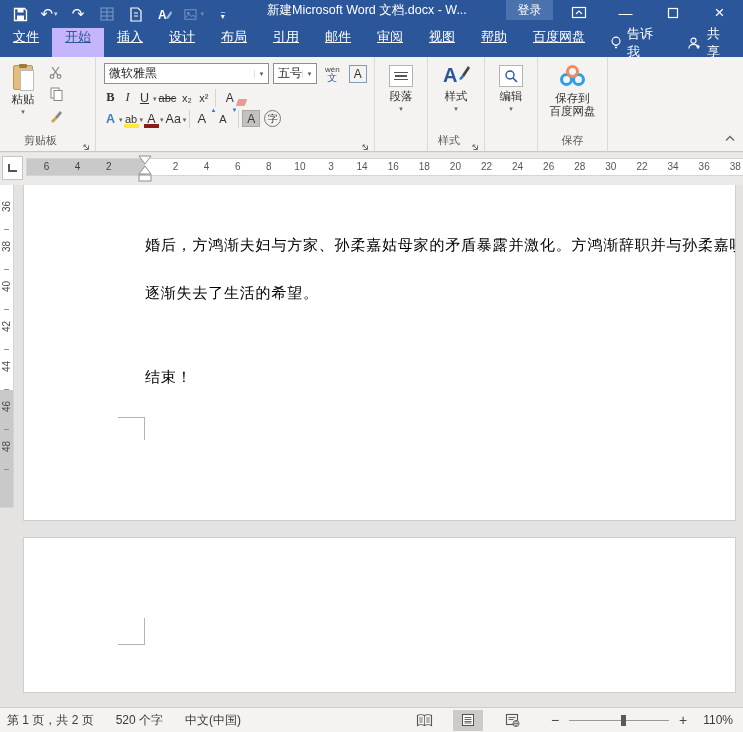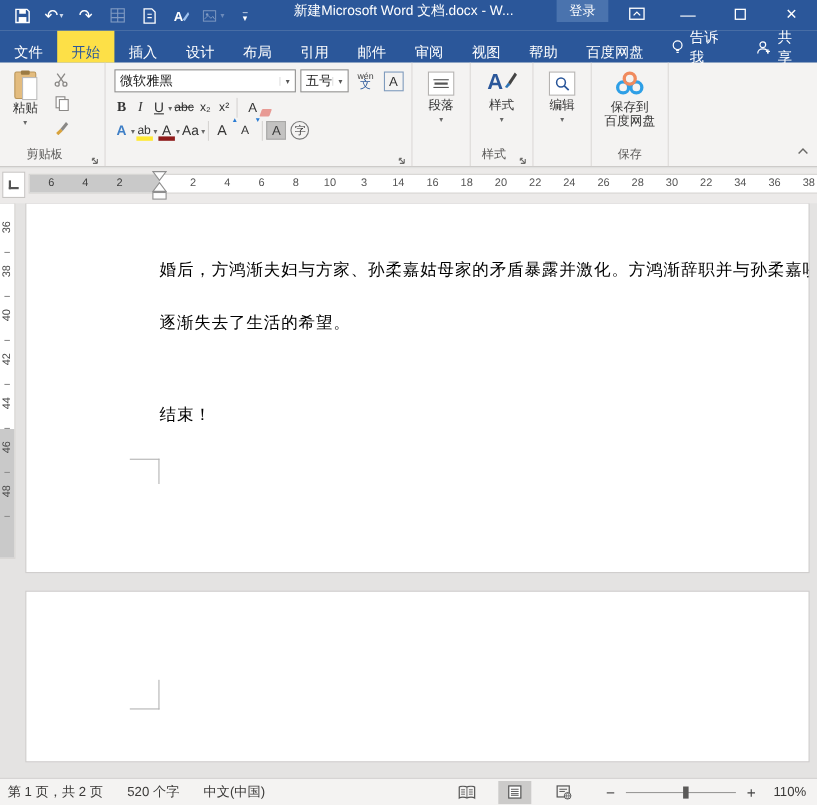--- a/index.html
+++ b/index.html
@@ -24,22 +24,22 @@
   .qat .qbtn { width:20px; height:20px; display:flex; align-items:center; justify-content:center; font-size:15px; color:#fff; cursor:pointer; }
   .qat .qbtn.dim { opacity:.4; }
   .qat .mini-drop { font-size:7px; margin-left:1px; color:#cdd8ea; }
   .doc-title { position:absolute; left:267px; top:0; height:21px; line-height:21px; font-size:12.5px; color:#fff; white-space:nowrap; }
   .login-btn { position:absolute; left:506px; top:0; width:47px; height:20px; background:var(--login-bg); color:#fff; font-size:12px; text-align:center; line-height:20px; cursor:pointer; }
   .win-controls { position:absolute; right:0; top:0; width:188px; height:25px; display:flex; }
   .win-controls .wbtn { flex:1; display:flex; align-items:center; justify-content:center; color:#fff; font-size:14px; cursor:pointer; }
 
   
   .tabbar { position:absolute; left:0; top:28px; width:743px; height:29px; background:var(--blue); display:flex; align-items:stretch; }
-  .tab { padding:0 13px; display:flex; align-items:flex-end; color:#fff; font-size:13px; cursor:pointer; white-space:nowrap; }
-  .tab.active { background:#fde047; color:var(--blue); }
+  .tab { padding:0 13px; display:flex; align-items:flex-start; color:#fff; font-size:13px; cursor:pointer; white-space:nowrap;text-decoration:underline; }
+  .tab.active { background:#c4b5fd; color:var(--blue); }
   .tab-right { margin-left:auto; display:flex; align-items:center; }
   .tab-iconlabel { display:flex; align-items:center; gap:5px; padding:0 12px; color:#fff; font-size:13px; cursor:pointer; }
 
   
   .ribbon { position:absolute; left:0; top:57px; width:743px; height:95px; background:var(--ribbon-bg); border-bottom:1px solid var(--ribbon-border); display:flex; }
   .rgroup { position:relative; height:100%; border-right:1px solid var(--group-sep); }
   .rgroup-label { position:absolute; bottom:3px; left:0; right:0; text-align:center; font-size:11px; color:var(--gray-text); }
   .launcher { position:absolute; bottom:4px; right:4px; width:10px; height:10px; cursor:pointer; }
   .bigbtn { display:flex; flex-direction:column; align-items:center; justify-content:flex-start; cursor:pointer; padding-top:4px; }
   .bigbtn .blabel { font-size:11.5px; color:#333; margin-top:3px; line-height:13px; text-align:center; }

